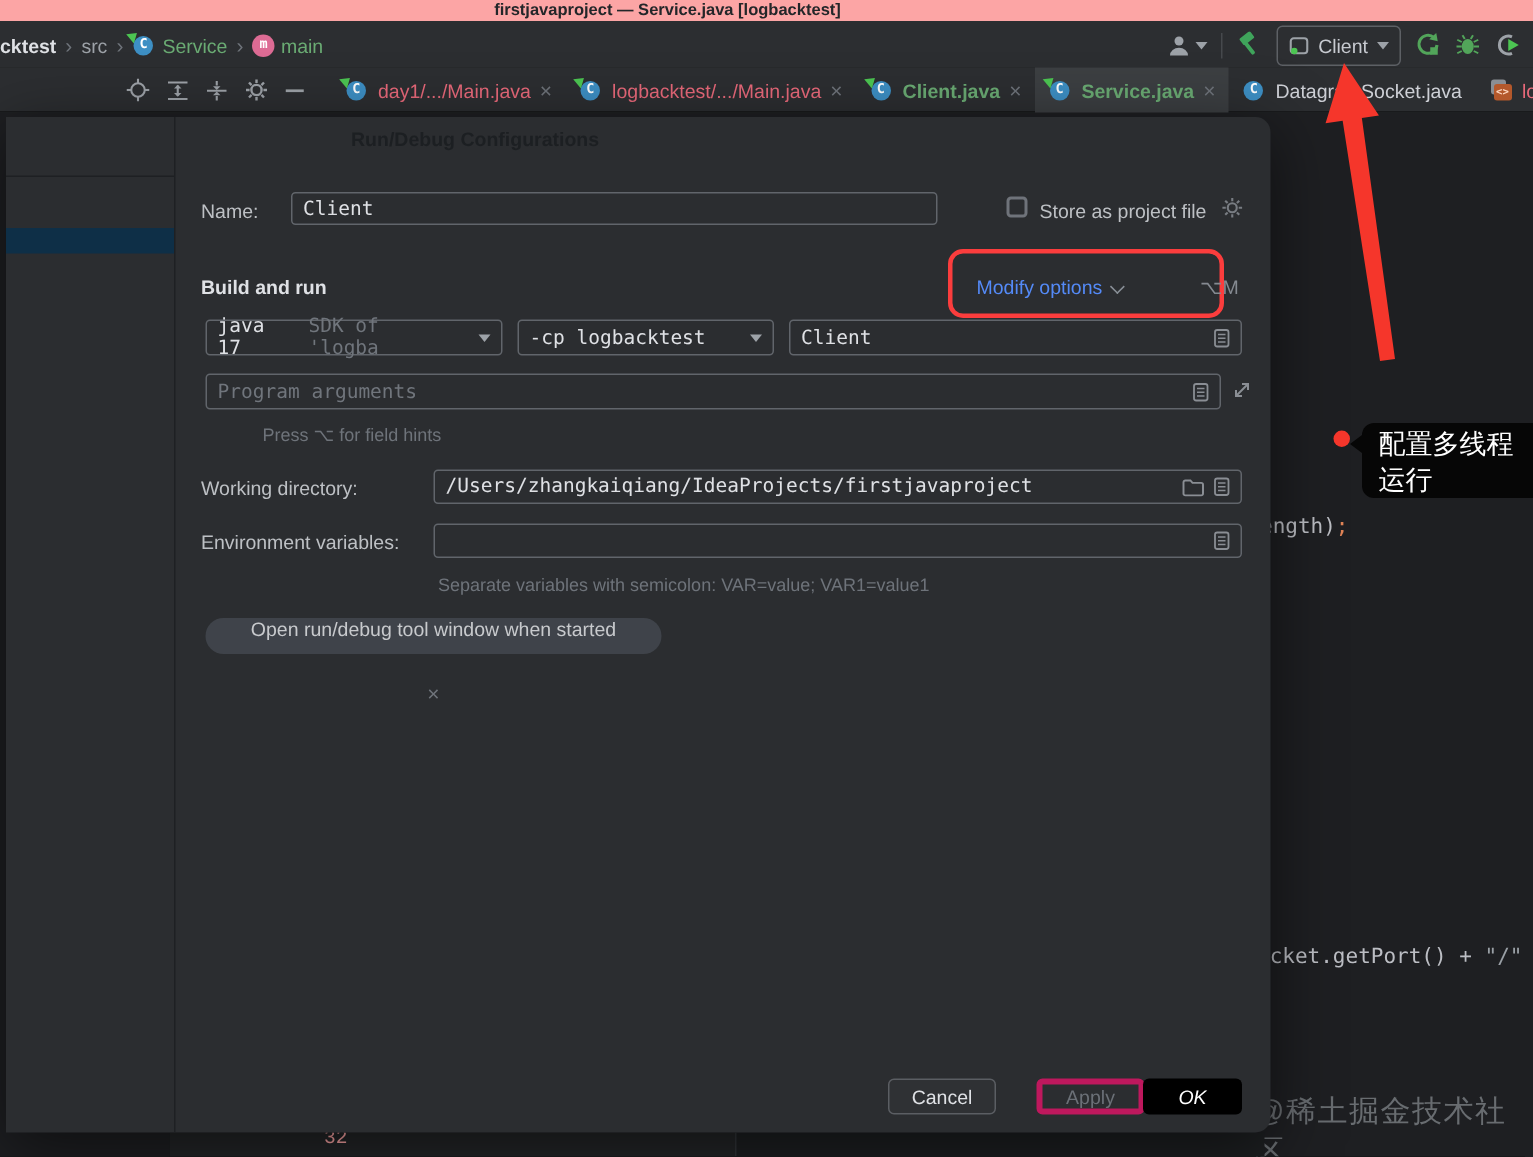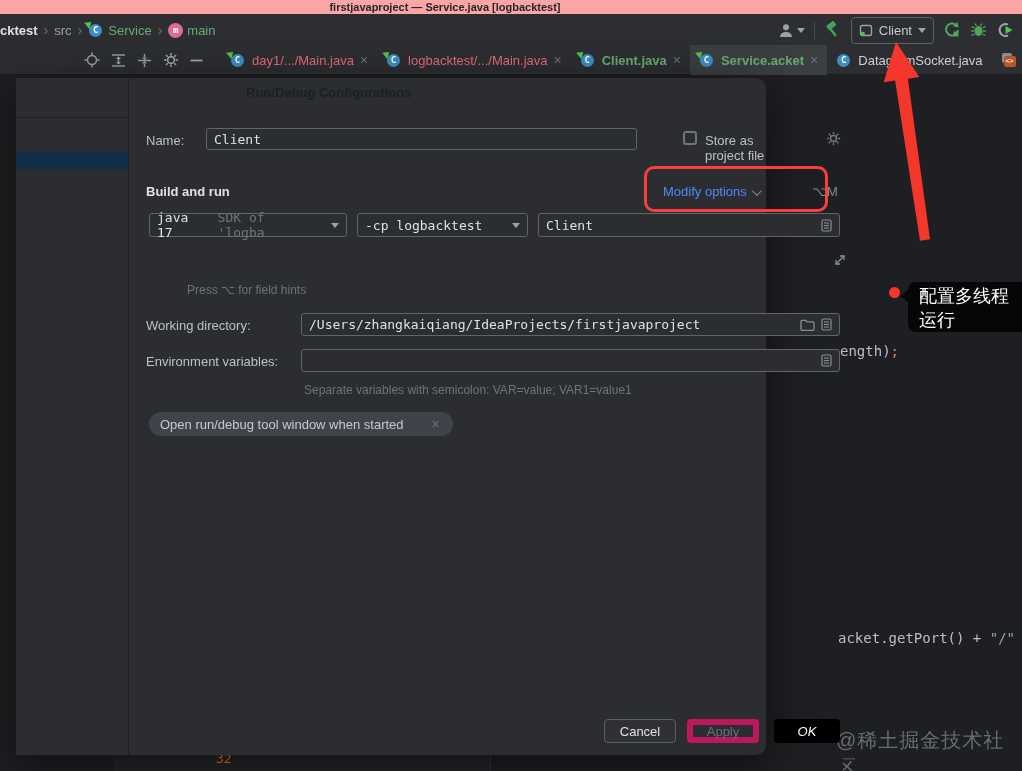--- a/index.html
+++ b/index.html
@@ -54,48 +54,48 @@
         color:#ffd9c2;font:bold 7px "DejaVu Sans Mono",monospace;text-align:center;line-height:11px;}
 
   
   .code{font-family:"DejaVu Sans Mono",monospace;font-size:14px;color:#bcbec4;white-space:pre;}
   .code .orange{color:#e08356;}
   .code .dimstr{color:#9aa0a6;}
   .watermark{color:#686c70;font-size:20px;letter-spacing:1px;}
   .bstrip{left:113px;top:755px;width:730px;height:16px;background:#1d1f21;overflow:hidden;}
   .bstrip .lighter{position:absolute;left:0;top:0;width:377px;height:16px;background:#232527;}
   .bstrip .vline{position:absolute;left:377px;top:0;width:1px;height:16px;background:#313438;}
-  .bstrip .lno{position:absolute;left:103px;top:-4px;color:#f97316;font-size:13px;}
+  .bstrip .lno{position:absolute;left:103px;top:-4px;color:#fca5a5;font-size:13px;font-family:Liberation Mono, monospace;}
 
   
-  .dialog{left:16px;top:78px;width:750px;height:677px;background:#2b2d30;
+  .dialog{left:4px;top:78px;width:843px;height:677px;background:#2b2d30;
           border-radius:0 10px 10px 0;box-shadow:0 10px 45px rgba(0,0,0,.55);}
   .dlg-title{left:230px;top:7px;font-weight:bold;color:#1c1f22;font-size:13px;}
   .leftpanel{left:0;top:0;width:113px;height:677px;border-right:1px solid #1e2023;box-sizing:border-box;}
   .leftpanel .hline{position:absolute;left:0;top:39px;width:112px;height:1px;background:#1e2023;}
   .leftpanel .sel{position:absolute;left:0;top:74px;width:112px;height:17px;background:#0e2f47;}
 
   .lbl{color:#bdc0c4;}
   .hint{color:#6e737a;font-size:12px;}
   .field{border:1px solid #61656b;border-radius:3px;background:#2b2d30;display:flex;align-items:center;
          padding:0 7px;box-sizing:border-box;font-family:"DejaVu Sans Mono",monospace;font-size:13px;color:#dfe1e5;gap:6px;}
   .field .dimtx{color:#70757c;}
   .field .spacer{flex:1;}
   .checkbox{width:14px;height:14px;border:2px solid #6f737a;border-radius:3px;box-sizing:border-box;}
   .link{color:#548af7;}
   .chev{display:inline-block;width:6px;height:6px;border-right:1.5px solid #8a9098;border-bottom:1.5px solid #8a9098;
         transform:rotate(45deg) translateY(-2px);margin-left:5px;}
   .shortcut{color:#858a91;}
   .redbox{border:3px solid #fb3d3d;border-radius:10px;}
   .pill{background:#3f434a;border-radius:13px;display:flex;align-items:center;gap:28px;
-        padding:0 11px;color:#c8cacd;font-size:13px;box-sizing:border-box;}
+        padding:0 11px;color:#c8cacd;font-size:13px;box-sizing:border-box;flex-direction:column;}
   .btn{display:flex;align-items:center;justify-content:center;height:24px;border-radius:4px;
        font-size:13px;box-sizing:border-box;}
   .btn-plain{border:1px solid #5b5e63;color:#dfe1e5;background:#2f3134;}
-  .btn-disabled{border:6px solid #be185d;color:#6b7077;background:#2b2d30;}
+  .btn-disabled{border:4px solid #be185d;color:#6b7077;background:#2b2d30;margin-left:16px;}
   .btn-primary{background:#000000;color:#ffffff;font-style:italic;}
 
   
   .reddot{width:11px;height:11px;border-radius:50%;background:#f5362b;}
   .tooltip{left:908px;top:282px;right:0;height:50px;background:#060606;border-radius:8px 0 0 8px;
            color:#fff;font-size:18px;line-height:24px;padding:2px 0 0 11px;box-sizing:border-box;}
   .tooltip .ptr{position:absolute;left:-8px;top:8px;width:0;height:0;border-top:6px solid transparent;
            border-bottom:6px solid transparent;border-right:8px solid #060606;}
   .overlaysvg{left:0;top:0;pointer-events:none;}
 </style>
@@ -239,21 +239,21 @@
           <span class="runarr"></span>
         </span>
       <span class="tab-label">Client.java</span>
       <span class="x-icon"></span>
     </div>
     <div class="tab tab-green tab-selected">
       <span class="cls-icon">
           <span class="ball">C</span>
           <span class="runarr"></span>
         </span>
-      <span class="tab-label">Service.acket</span>
+      <span class="tab-label">Service.java</span>
       <span class="x-icon"></span>
     </div>
     <div class="tab tab-normal">
       <span class="cls-icon">
           <span class="ball">C</span>
         </span>
       <span class="tab-label">DatagramSocket.java</span>
     </div>
     <div class="tab tab-red">
       <span class="xml-icon">
@@ -323,20 +323,30 @@
       <span>Client</span>
       <span class="spacer"></span>
       <svg width="11" height="13" viewBox="0 0 11 13">
         <rect x="1" y="1" width="9" height="11" rx="1.5" fill="none" stroke="#8a8e94" stroke-width="1.2"></rect>
         <line x1="3" y1="4" x2="8" y2="4" stroke="#8a8e94" stroke-width="1.1"></line>
         <line x1="3" y1="6.5" x2="8" y2="6.5" stroke="#8a8e94" stroke-width="1.1"></line>
         <line x1="3" y1="9" x2="8" y2="9" stroke="#8a8e94" stroke-width="1.1"></line>
       </svg>
     </div>
 
+    <div class="abs field" style="left:133px;top:171px;width:677px;height:24px;">
+      <span class="dimtx">Program arguments</span>
+      <span class="spacer"></span>
+      <svg width="11" height="13" viewBox="0 0 11 13">
+        <rect x="1" y="1" width="9" height="11" rx="1.5" fill="none" stroke="#8a8e94" stroke-width="1.2"></rect>
+        <line x1="3" y1="4" x2="8" y2="4" stroke="#8a8e94" stroke-width="1.1"></line>
+        <line x1="3" y1="6.5" x2="8" y2="6.5" stroke="#8a8e94" stroke-width="1.1"></line>
+        <line x1="3" y1="9" x2="8" y2="9" stroke="#8a8e94" stroke-width="1.1"></line>
+      </svg>
+    </div>
     <svg class="abs" style="left:817px;top:175px;" width="14" height="14" viewBox="0 0 14 14">
       <line x1="3" y1="11" x2="11" y2="3" stroke="#8a8e94" stroke-width="1.3"></line>
       <polyline points="7,3 11,3 11,7" fill="none" stroke="#8a8e94" stroke-width="1.3"></polyline>
       <polyline points="3,7 3,11 7,11" fill="none" stroke="#8a8e94" stroke-width="1.3"></polyline>
     </svg>
     <div class="abs hint" style="left:133px;top:205px;margin-left:38px;">Press ⌥ for field hints</div>
 
     <div class="abs lbl" style="left:130px;top:240px;">Working directory:</div>
     <div class="abs field" style="left:285px;top:235px;width:539px;height:23px;">
       <span>/Users/zhangkaiqiang/IdeaProjects/firstjavaproject</span>

